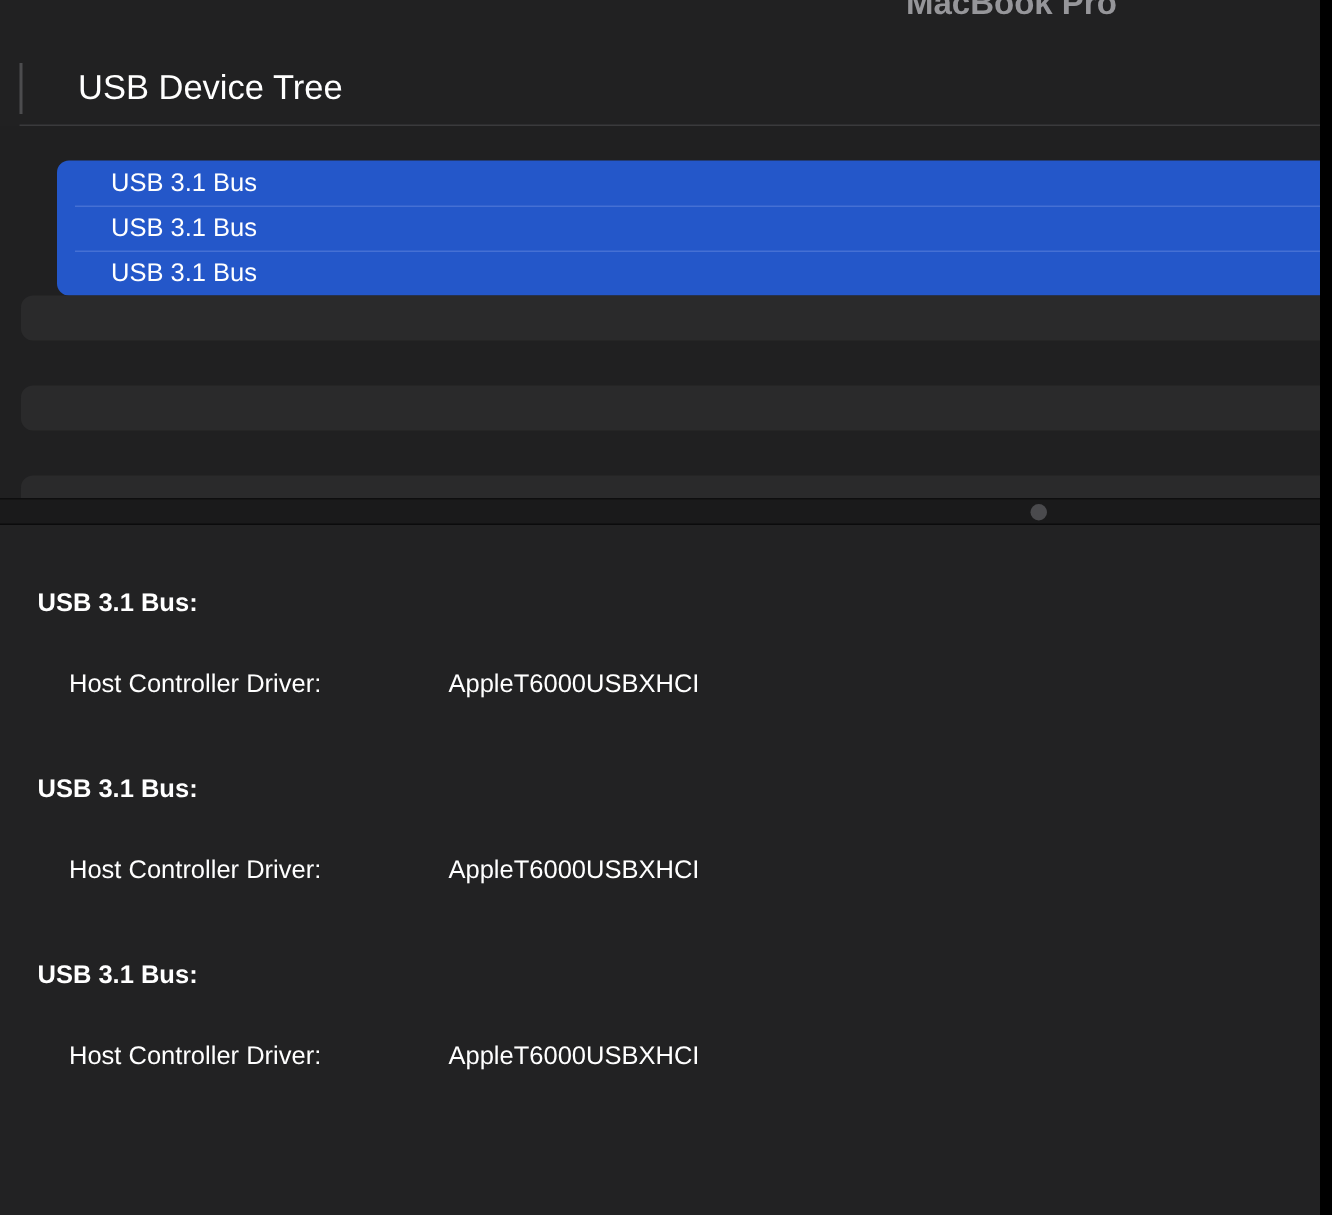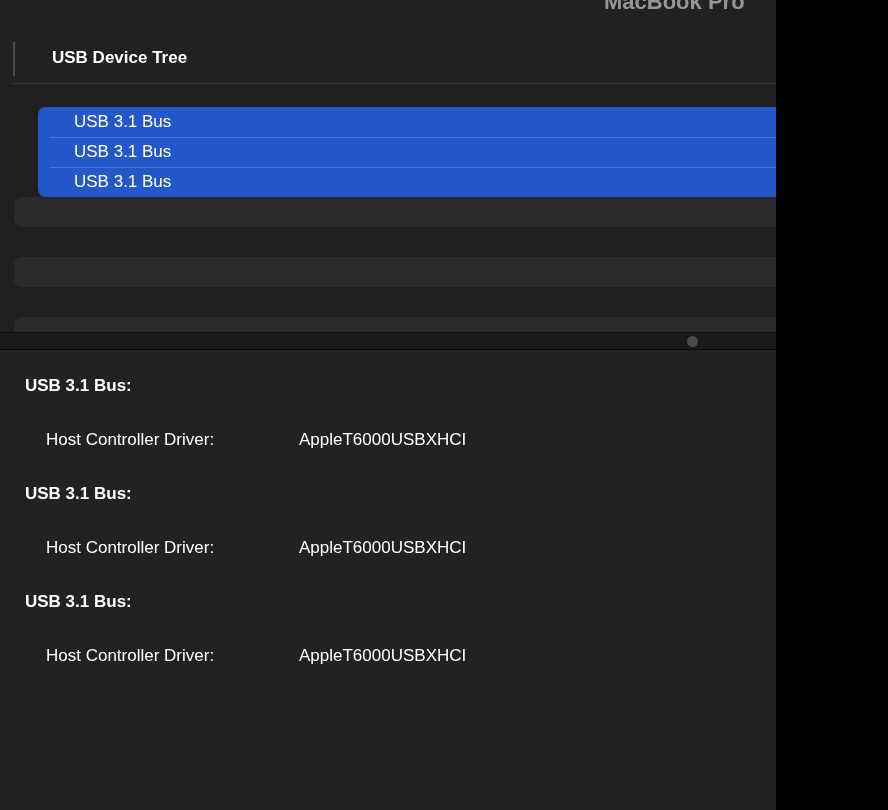--- a/index.html
+++ b/index.html
@@ -2,21 +2,21 @@
 <html style="--selection: #2457c9; --stripe: #2a2a2b; --bg: #212122; --muted-title: #96969a; --text: #ffffff;"><head>
 <meta charset="utf-8">
 <style>
   html, body {
     margin: 0;
     padding: 0;
     background: #000;
   }
   .screen {
     position: relative;
-    width: 776px;
+    width: 880px;
     height: 810px;
     overflow: hidden;
     background: var(--bg, #212122);
     font-family: "Liberation Sans", "DejaVu Sans", sans-serif;
     color: #ffffff;
     -webkit-font-smoothing: antialiased;
   }
 
   
   .window-title {
@@ -36,23 +36,23 @@
     left: 13px;
     top: 42px;
     width: 2px;
     height: 34px;
     background: #4c4c4e;
   }
   .section-header {
     position: absolute;
     left: 52px;
     top: 47px;
-    font-size: 17px;
+    font-size: 23px;
     line-height: 22px;
-    font-weight: 700;
+    font-weight: 400;
     white-space: nowrap;
   }
   .header-divider {
     position: absolute;
     left: 13px;
     width: 875px;
     top: 83px;
     height: 1px;
     background: #3a3a3c;
   }
@@ -134,21 +134,21 @@
   .detail-pane {
     position: absolute;
     left: 0;
     top: 350px;
     width: 888px;
     height: 460px;
     background: #222223;
   }
   .detail-section-title {
     position: relative;
-    margin: 0 0 0 25px;
+    margin: 16px 0 0 25px;
     padding: 0;
     height: 18px;
     font-size: 17px;
     line-height: 18px;
     font-weight: 700;
     white-space: nowrap;
   }
   .detail-attr-line {
     position: relative;
     margin-left: 46px;

